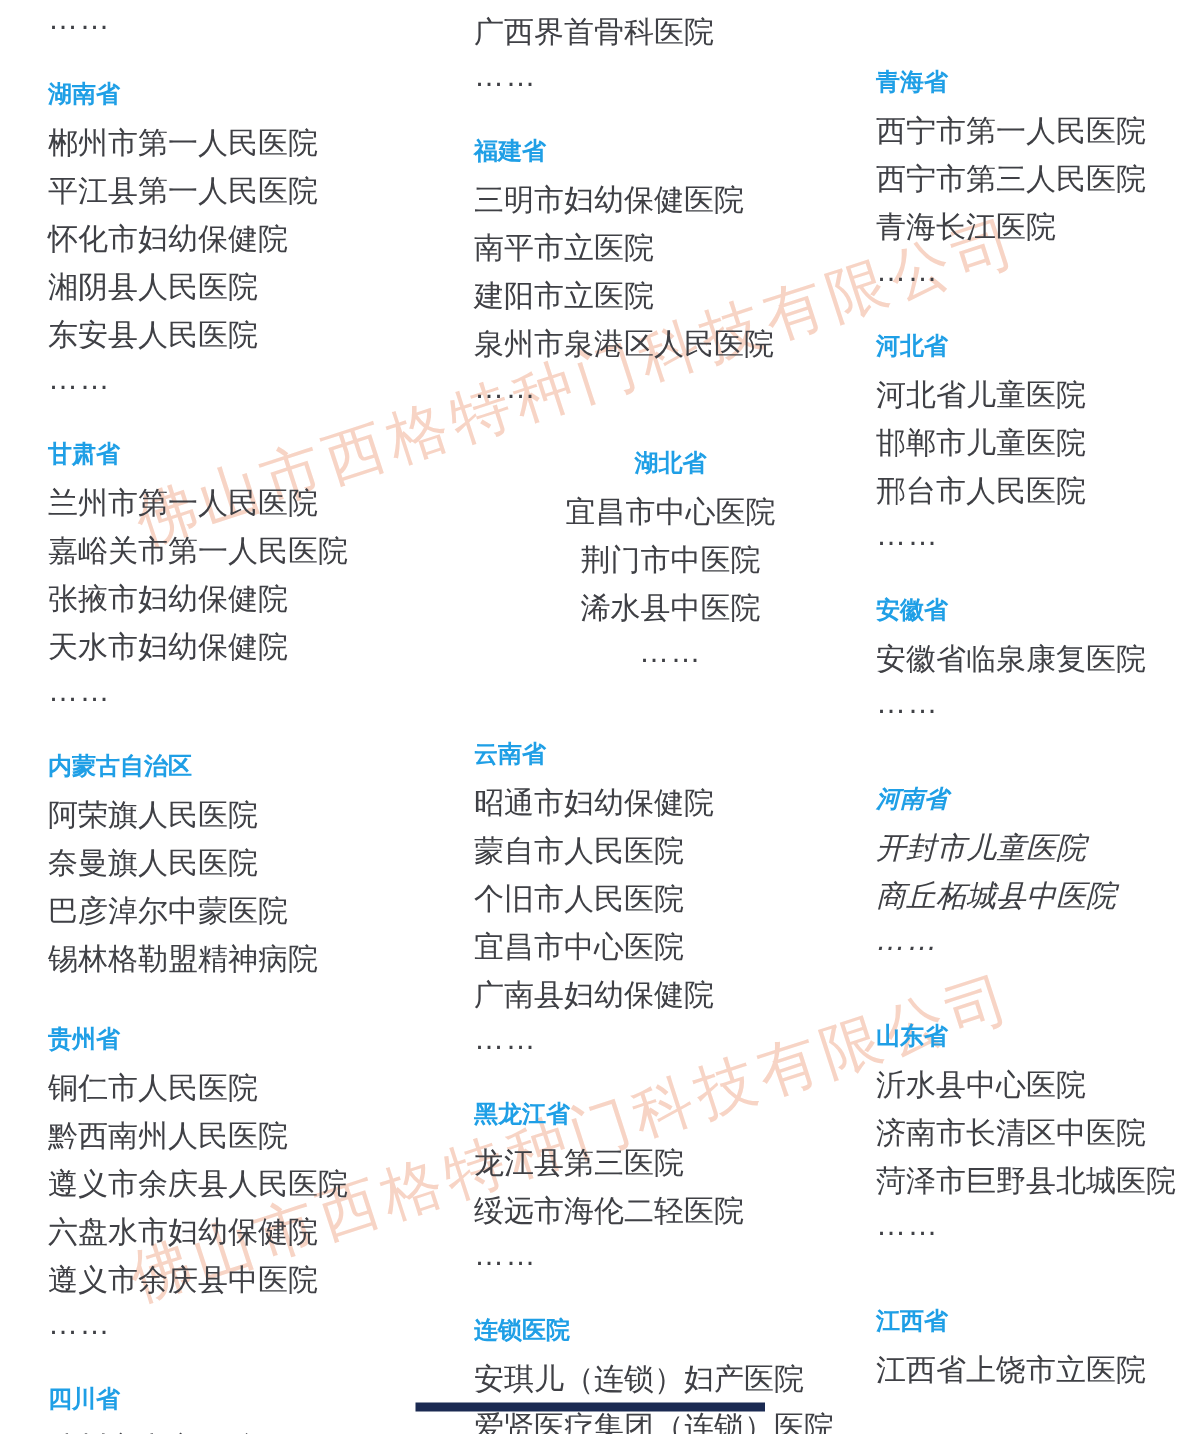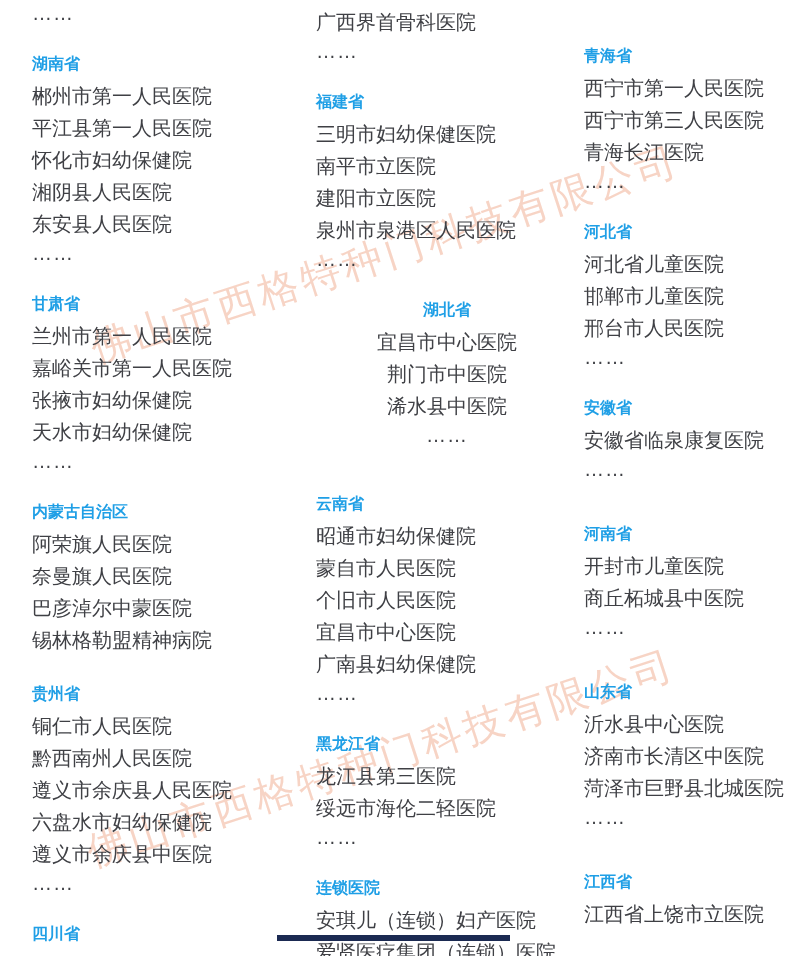--- a/index.html
+++ b/index.html
@@ -31,21 +31,21 @@
   }
   .wm-a{left:92px;top:322px;}
   .wm-b{left:88px;top:826px;}
   .col{position:absolute;top:0;z-index:2;}
   .col1{left:32px;width:260px;padding-top:0;}
   .col2{left:316px;width:262px;padding-top:6px;}
   .col3{left:584px;width:206px;padding-top:40px;}
   .group{margin-bottom:22px;}
   .col2 .group:nth-child(3){margin-bottom:40px;text-align:center;}
   .col3 .group:nth-child(3){margin-bottom:36px;}
-  .col3 .group:nth-child(4){margin-bottom:36px;}
+  .col3 .group:nth-child(4){margin-bottom:36px;font-style:italic;}
   .col3 .group:nth-child(5){margin-bottom:36px;}
   .hdr{
     color:var(--blue);
     font-weight:bold;
     font-size:16px;
     line-height:32px;
     white-space:nowrap;
   }
   .item{
     color:var(--body);

